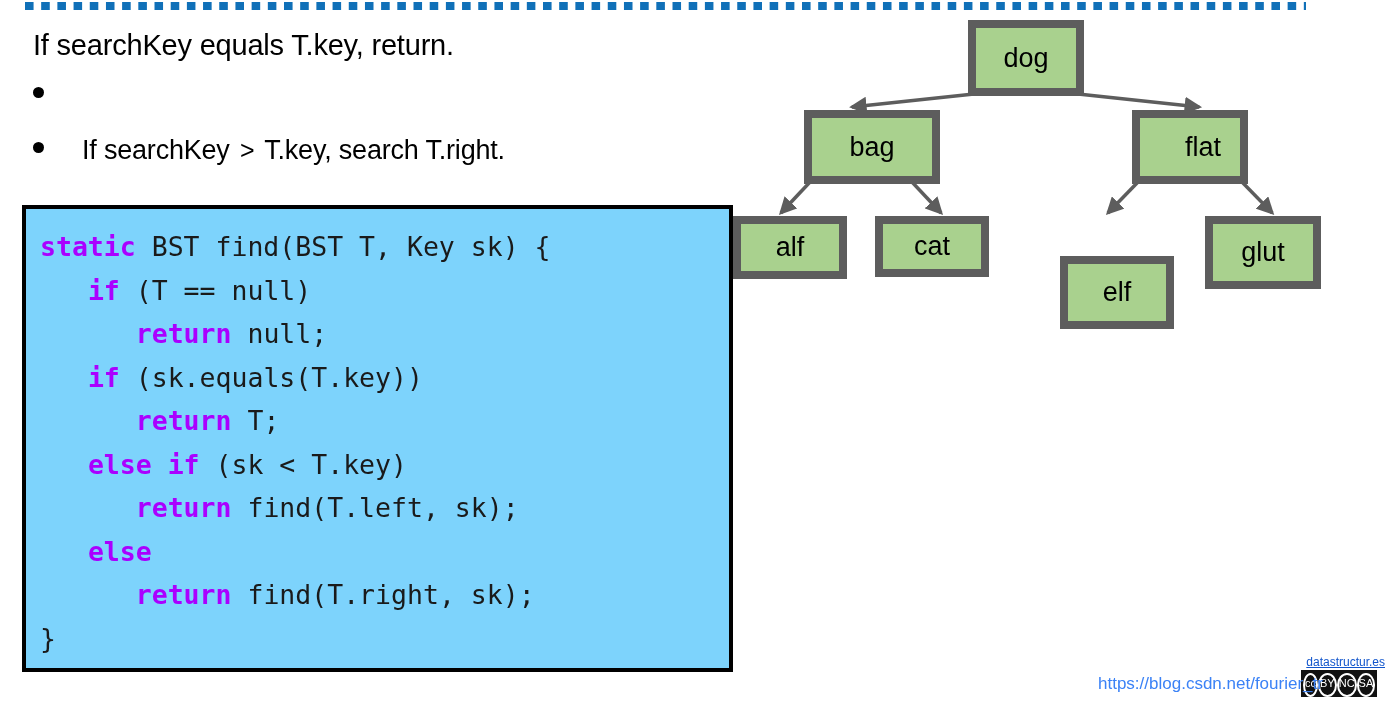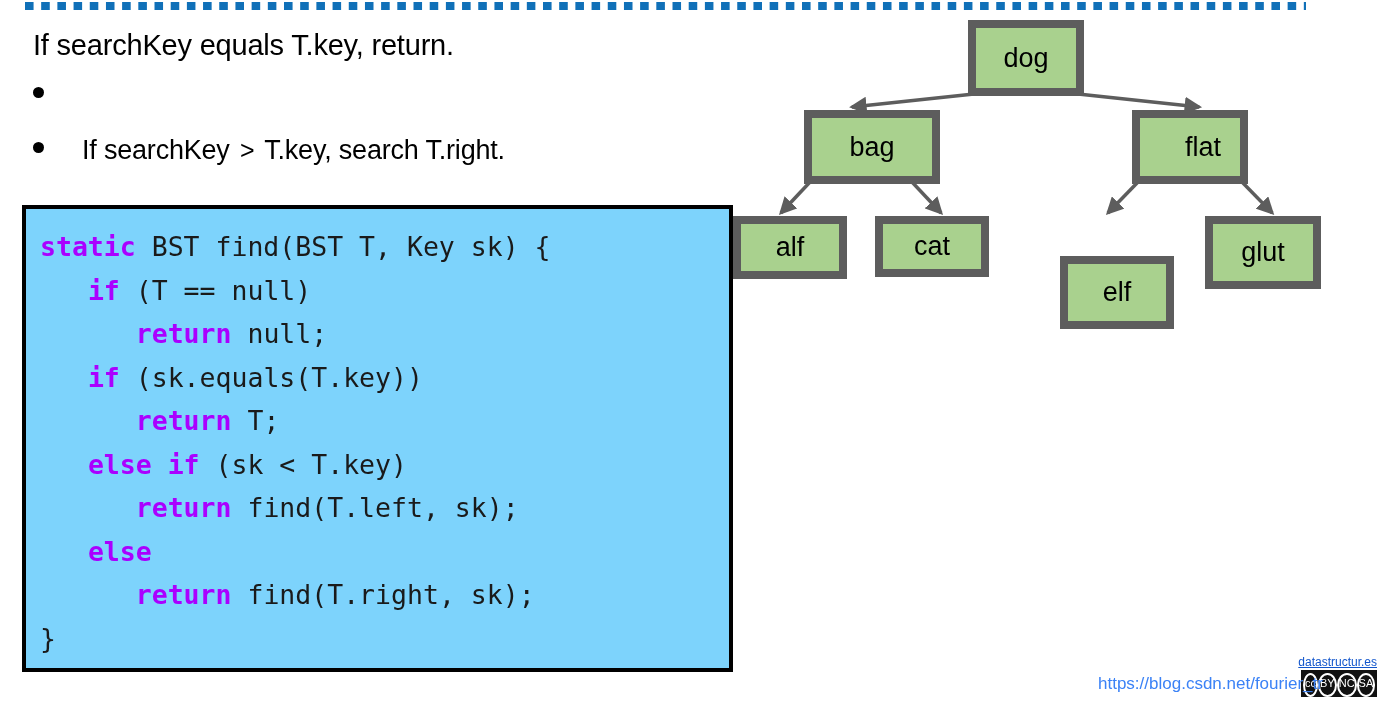--- a/index.html
+++ b/index.html
@@ -91,21 +91,21 @@
     align-items: center;
     justify-content: center;
     font-size: 27px;
     color: #000;
     font-family: "Liberation Sans", sans-serif;
   }
 
   
   #credit-link {
     position: absolute;
-    right: 10px; top: 655px;
+    right: 2px; top: 655px;
     font-size: 12px;
     color: #1155cc;
     text-decoration: underline;
     font-family: "Liberation Sans", sans-serif;
   }
   #cc-badge {
     position: absolute;
     right: 10px; top: 670px;
     width: 76px; height: 27px;
     background: #111;

